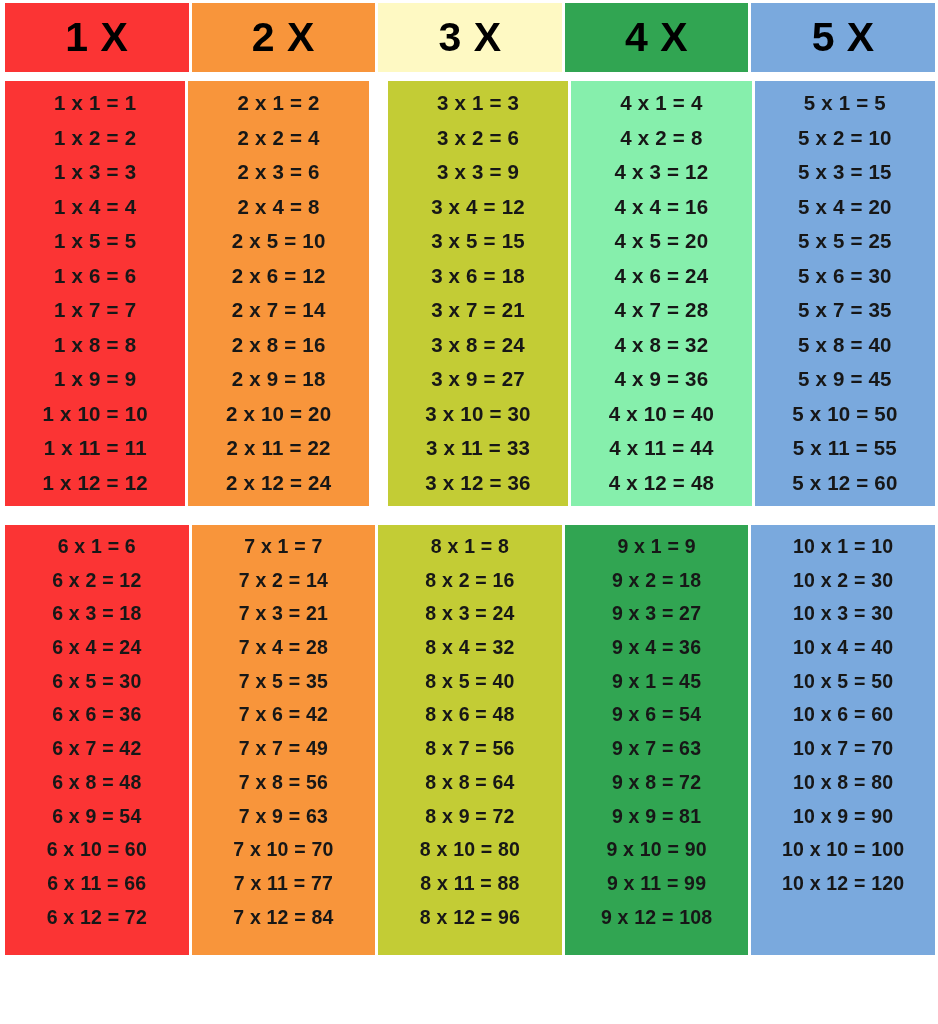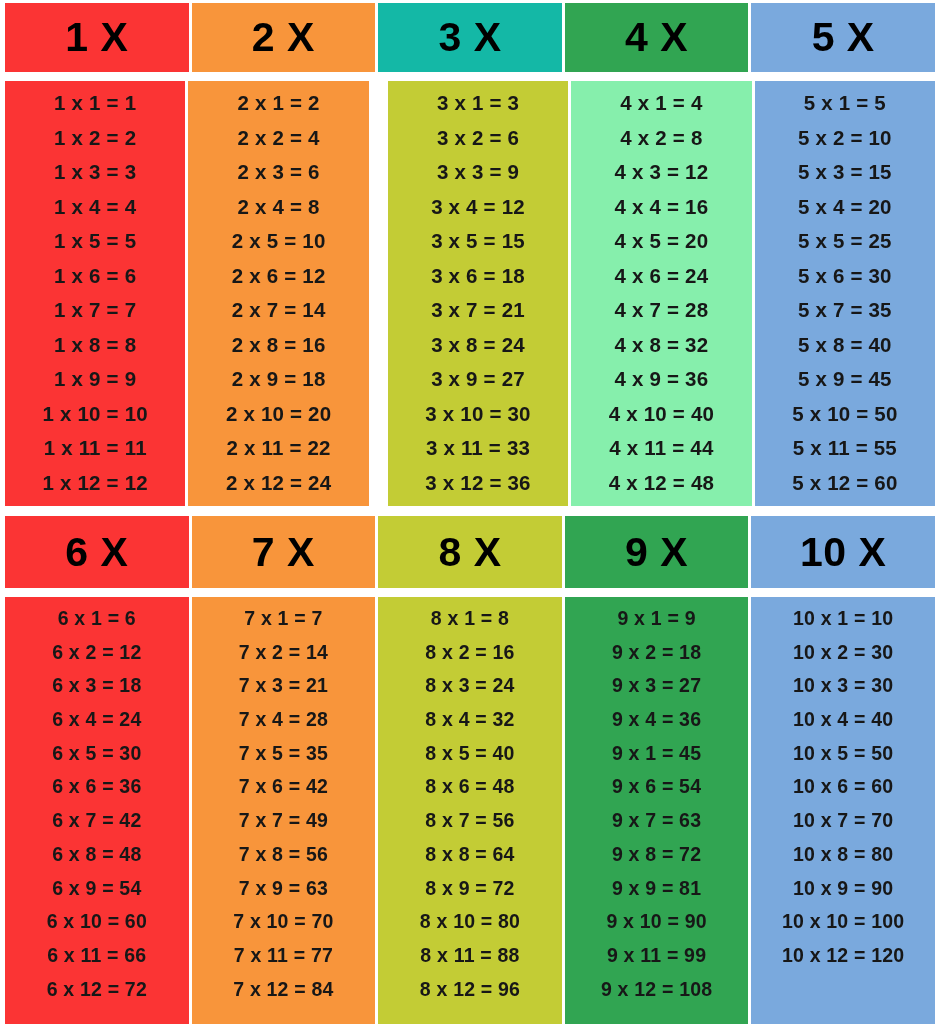--- a/index.html
+++ b/index.html
@@ -83,21 +83,21 @@
 </style>
 </head>
 <body>
 
 <div id="chart-root">
 
 <div class="block block-1">
       <div class="header-row">
         <div class="header-cell" style="background: rgb(251, 52, 52);">1 X</div>
         <div class="header-cell" style="background: rgb(248, 149, 59);">2 X</div>
-        <div class="header-cell" style="background: #14b8a6;">3 X</div>
+        <div class="header-cell" style="background: #fef9c3;">3 X</div>
         <div class="header-cell" style="background: rgb(49, 165, 82);">4 X</div>
         <div class="header-cell" style="background: rgb(122, 169, 221);">5 X</div>
       </div>
       <div class="body-row">
         <div class="body-col" style="background: rgb(251, 52, 52);">
           <div class="fact">1 x 1 = 1</div>
           <div class="fact">1 x 2 = 2</div>
           <div class="fact">1 x 3 = 3</div>
           <div class="fact">1 x 4 = 4</div>
           <div class="fact">1 x 5 = 5</div>
@@ -161,27 +161,20 @@
           <div class="fact">5 x 7 = 35</div>
           <div class="fact">5 x 8 = 40</div>
           <div class="fact">5 x 9 = 45</div>
           <div class="fact">5 x 10 = 50</div>
           <div class="fact">5 x 11 = 55</div>
           <div class="fact">5 x 12 = 60</div>
         </div>
       </div>
     </div>
     <div class="block block-2">
-      <div class="header-row">
-        <div class="header-cell" style="background: rgb(251, 52, 52);">6 X</div>
-        <div class="header-cell" style="background: rgb(248, 149, 59);">7 X</div>
-        <div class="header-cell" style="background: rgb(195, 204, 53);">8 X</div>
-        <div class="header-cell" style="background: rgb(49, 165, 82);">9 X</div>
-        <div class="header-cell" style="background: rgb(122, 169, 221);">10 X</div>
-      </div>
       <div class="body-row">
         <div class="body-col" style="background: rgb(251, 52, 52);">
           <div class="fact">6 x 1 = 6</div>
           <div class="fact">6 x 2 = 12</div>
           <div class="fact">6 x 3 = 18</div>
           <div class="fact">6 x 4 = 24</div>
           <div class="fact">6 x 5 = 30</div>
           <div class="fact">6 x 6 = 36</div>
           <div class="fact">6 x 7 = 42</div>
           <div class="fact">6 x 8 = 48</div>

